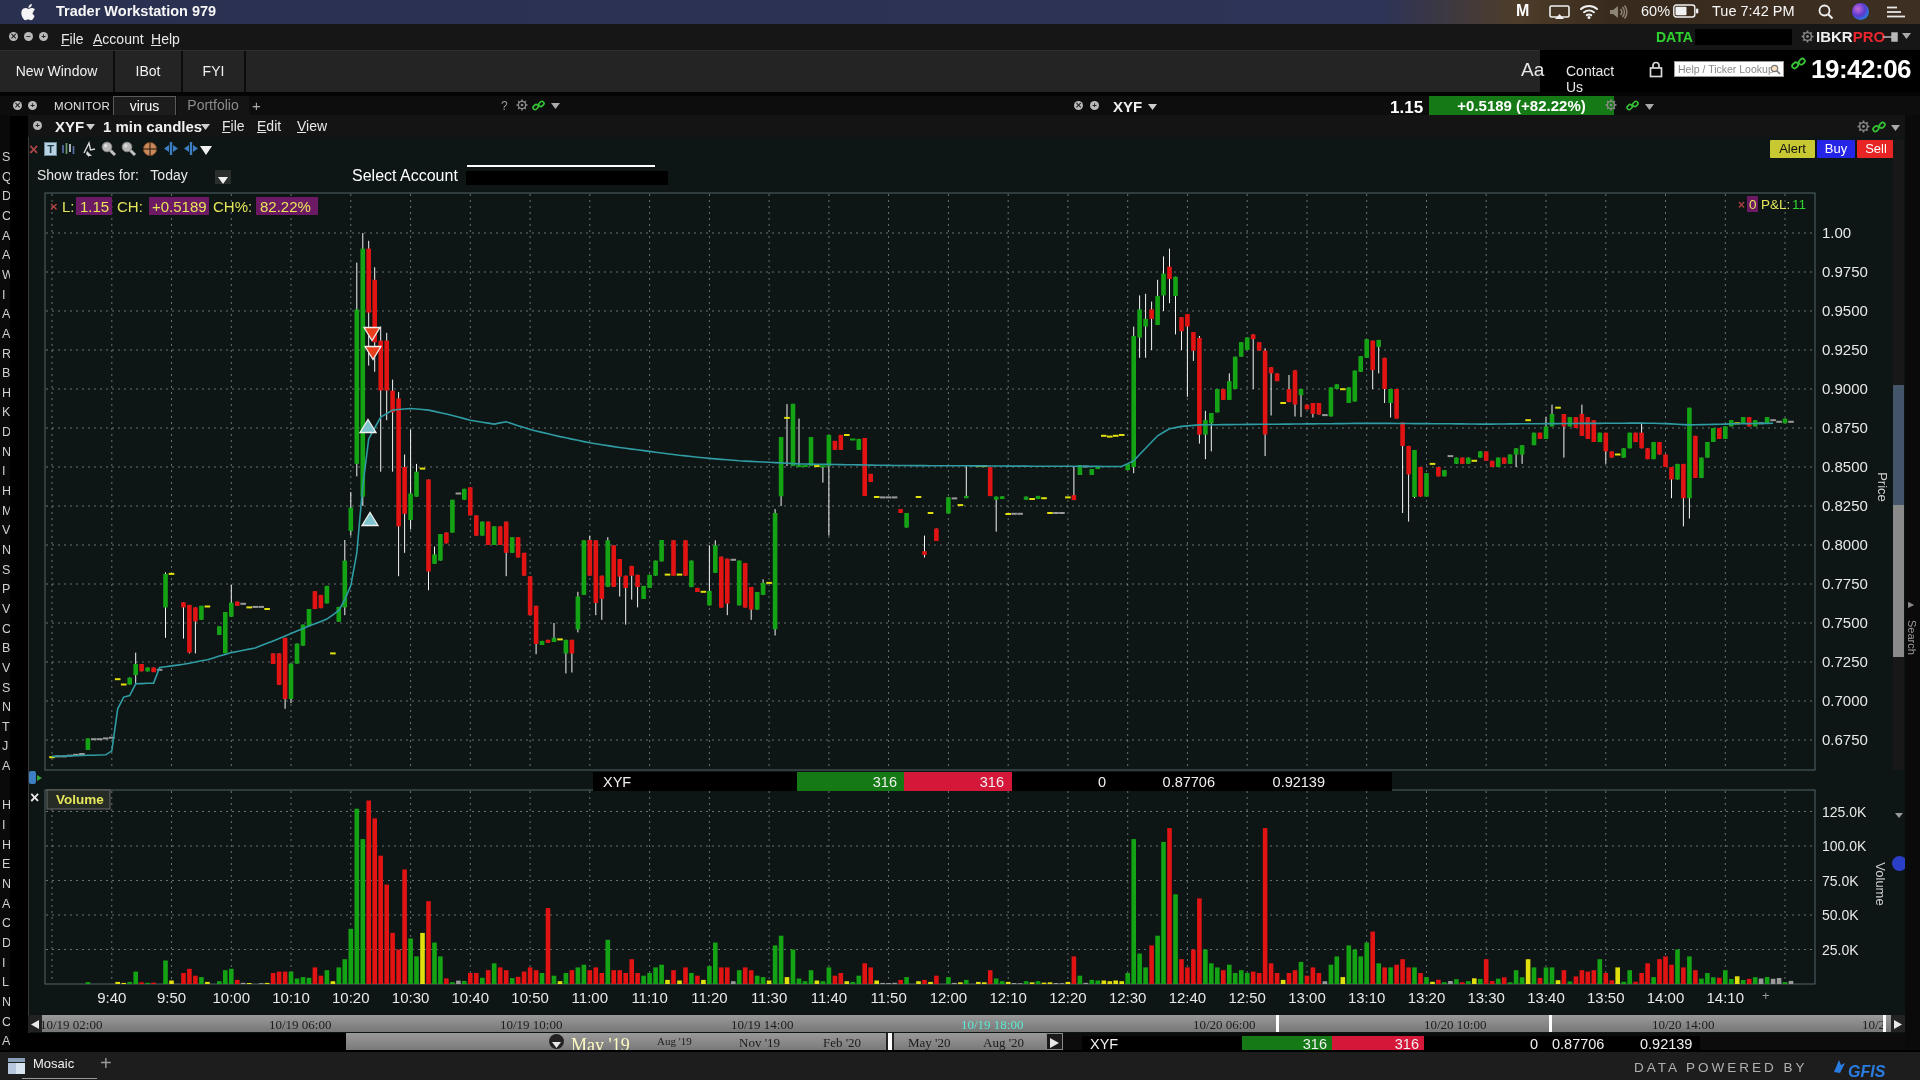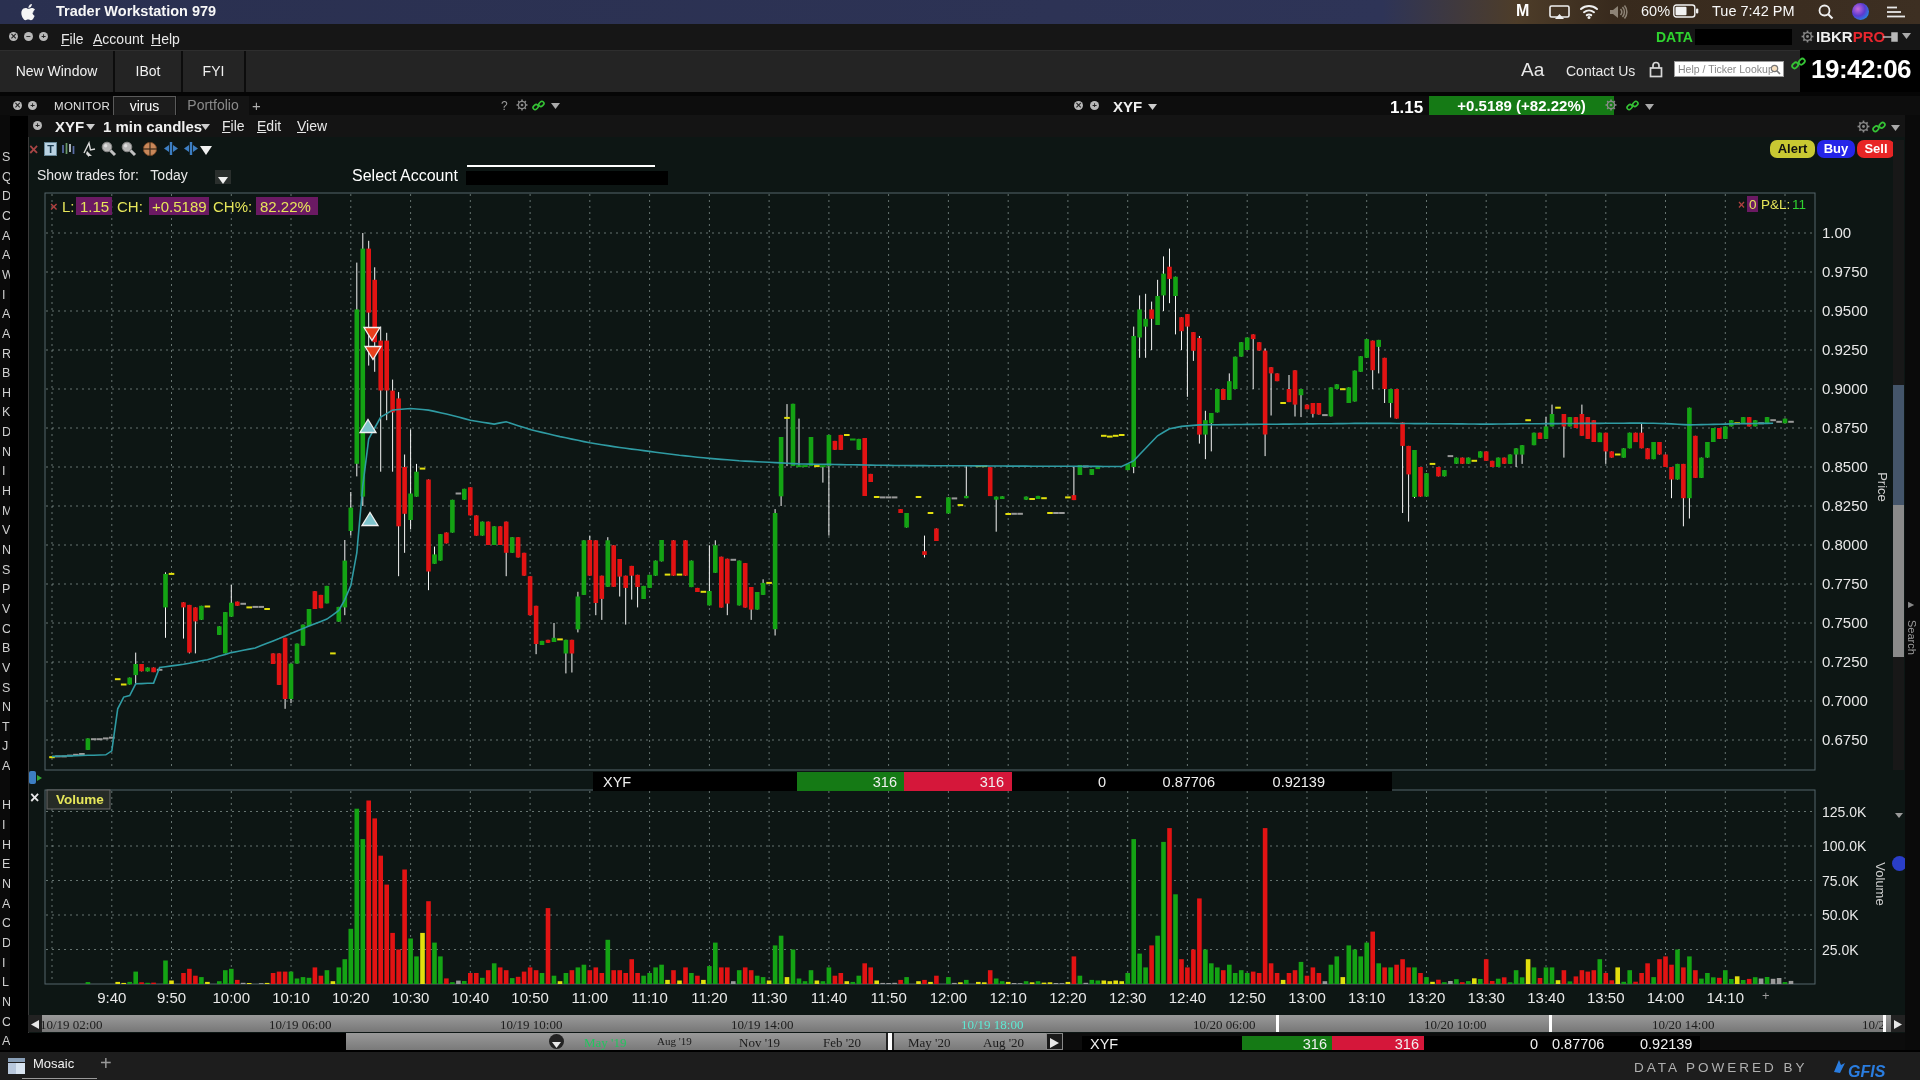--- a/index.html
+++ b/index.html
@@ -1,28 +1,28 @@
 <!DOCTYPE html>
 <html><head><meta charset="utf-8"><style>
 *{margin:0;padding:0;box-sizing:border-box}
 body{width:1920px;height:1080px;overflow:hidden;background:#000;font-family:"Liberation Sans",sans-serif;position:relative}
 .abs{position:absolute}
 #menubar{left:0;top:0;width:1920px;height:24px;background:linear-gradient(90deg,#2a3050 0%,#2d3355 55%,#2e3457 72%,#4e3d29 79%,#382a1d 84%,#3d2f22 100%);color:#fff}
 #approw{left:0;top:24px;width:1920px;height:26px;background:#161616}
-#toolrow{left:0;top:50px;width:1800px;height:42px;background:#242424;border-top:1px solid #2e2e2e}
+#toolrow{left:0;top:50px;width:1540px;height:42px;background:#242424;border-top:1px solid #2e2e2e}
 #monrow{left:0;top:96px;width:1920px;height:20px;background:#0d0d0d}
 #gap{left:0;top:92px;width:1920px;height:4px;background:#050505}
 #chartwin{left:28px;top:115px;width:1877px;height:935px;background:#0d1614;border-left:1px solid #3a3a3a;border-top:1px solid #3a3a3a}
 #ctitle{left:28px;top:115px;width:1877px;height:22px;background:#141414}
 #bottombar{left:0;top:1050px;width:1920px;height:30px;background:#1d1d1d;border-top:2px solid #000}
 .wbtn{display:inline-block;width:9px;height:9px;border-radius:50%;background:#b8b8b8;color:#222;font-size:8px;line-height:9px;text-align:center;font-weight:bold;vertical-align:middle}
 .menuitem{color:#e8e8e8;font-size:14px}
 .menuitem span{text-decoration:underline}
 .cell{display:inline-block;height:42px;line-height:40px;text-align:center;color:#f0f0f0;font-size:14px;border-right:2px solid #0c0c0c;vertical-align:top}
-.gbtn{position:absolute;border-radius:7px;font-size:13px;font-weight:bold;text-align:center;height:18px;line-height:18px}
+.gbtn{position:absolute;border-radius:1px;font-size:13px;font-weight:normal;text-align:center;height:18px;line-height:18px}
 .serif{font-family:"Liberation Serif",serif}
 </style></head><body>
 <div id="menubar" class="abs">
     <svg class="abs" style="left:21px;top:4px" width="15" height="17" viewBox="0 0 15 17">
       <path fill="#f5f5f5" d="M12.1 9c0-2.2 1.8-3.2 1.9-3.3-1-1.5-2.6-1.7-3.2-1.7-1.4-.1-2.7.8-3.3.8-.7 0-1.8-.8-2.9-.8C3.1 4 1.7 4.9 1 6.2c-1.4 2.4-.4 6 1 8 .7 1 1.5 2 2.5 2 1 0 1.4-.6 2.7-.6 1.2 0 1.6.6 2.7.6 1.1 0 1.9-1 2.6-2 .8-1.2 1.1-2.3 1.2-2.4-.1-.1-2.3-.9-2.3-3.4zM9.9 2.8c.6-.7 1-1.7.9-2.7-.9 0-1.9.6-2.5 1.3-.5.6-1 1.6-.9 2.6 1 .1 2-.5 2.5-1.2z"></path>
     </svg>
     <div class="abs" style="left:56px;top:3px;font-size:14.5px;font-weight:bold;color:#f8f8f8">Trader Workstation 979</div>
     <div class="abs" style="left:1516px;top:2px;color:#fff;font-weight:bold;font-size:16px">M</div>
     <svg class="abs" style="left:1549px;top:5px" width="21" height="15" viewBox="0 0 21 15">
       <rect x="1" y="1" width="19" height="11" rx="1.5" fill="none" stroke="#f0f0f0" stroke-width="1.6"></rect>
@@ -1236,21 +1236,21 @@
 <div class="abs" style="left:1883px;top:1015px;width:3px;height:17px;background:#fff"></div>
 <div class="abs" style="left:1891px;top:1015px;width:14px;height:17px;background:#222"><svg width="8" height="9" viewBox="0 0 8 9" style="margin:4px 0 0 3px">
       <polygon points="0,0 0,9 8,4.5" fill="#e8e8e8"></polygon>
     </svg></div>
 <div class="abs" style="left:28px;top:1033px;width:1877px;height:17px;background:#0c0c0c"></div>
 <div class="abs" style="left:346px;top:1033px;width:700px;height:17px;background:linear-gradient(#999,#7a7a7a)"></div>
 <div class="abs" style="left:28px;top:1033px;width:318px;height:17px;background:#000"></div>
 <div class="abs" style="left:549px;top:1034px;width:15px;height:15px;border-radius:50%;background:#222"><svg width="9" height="6" viewBox="0 0 9 6" style="margin:5px 0 0 3px">
       <polygon points="0,0 9,0 4.5,6" fill="#e8e8e8"></polygon>
     </svg></div>
-<div class="abs serif" style="left:584px;top:1035px;font-size:13px;color:#22c55e">May '19</div>
+<div class="abs serif" style="left:571px;top:1035px;font-size:18px;color:#fef9c3">May '19</div>
 <div class="abs serif" style="left:657px;top:1035px;font-size:11px;color:#1c1c1c">Aug '19</div>
 <div class="abs serif" style="left:739px;top:1035px;font-size:13px;color:#1c1c1c">Nov '19</div>
 <div class="abs serif" style="left:823px;top:1035px;font-size:13px;color:#1c1c1c">Feb '20</div>
 <div class="abs serif" style="left:908px;top:1035px;font-size:13px;color:#1c1c1c">May '20</div>
 <div class="abs serif" style="left:983px;top:1035px;font-size:13px;color:#1c1c1c">Aug '20</div>
 <div class="abs" style="left:886px;top:1033px;width:8px;height:17px;background:#fff;border-left:2px solid #222;border-right:2px solid #222"></div>
 <div class="abs" style="left:1046px;top:1033px;width:17px;height:17px;background:#1a1a1a;border:1px solid #888"><svg width="9" height="10" viewBox="0 0 9 10" style="margin:2px 0 0 3px">
       <polygon points="0,0 0,10 9,5" fill="#e8e8e8"></polygon>
     </svg></div>
 <div class="abs" style="left:1082px;top:1036px;width:618px;height:14px;background:#000;overflow:hidden">

